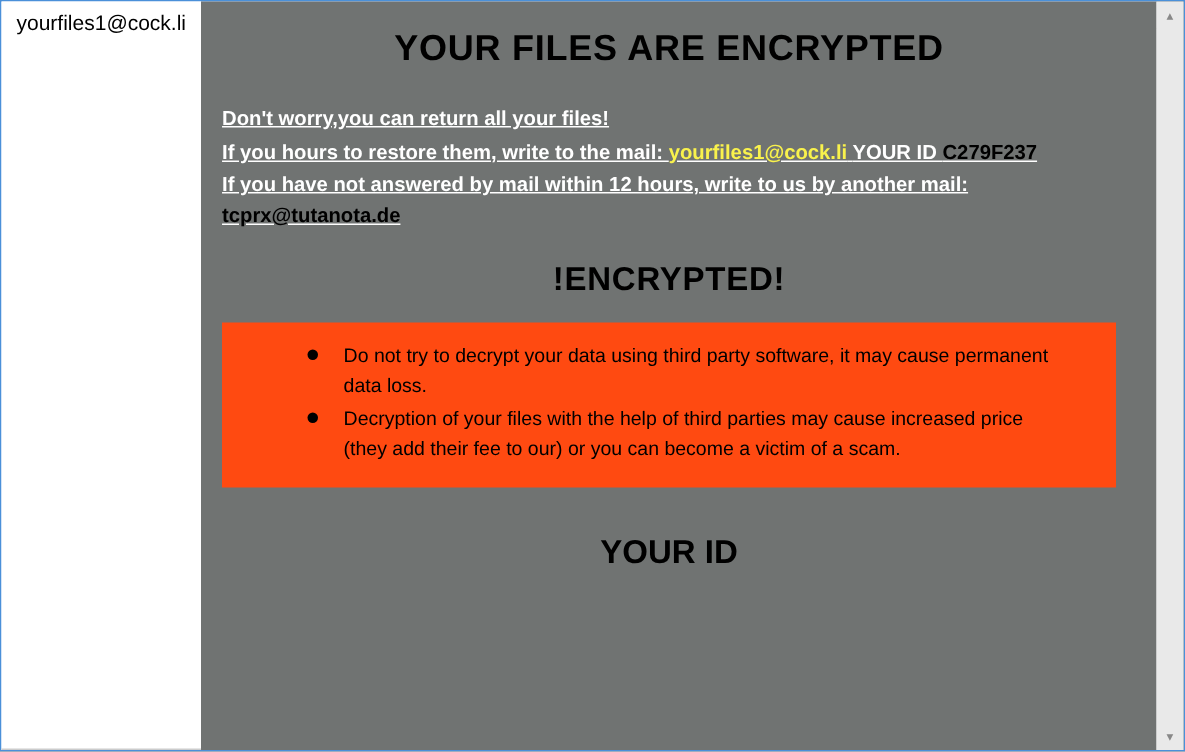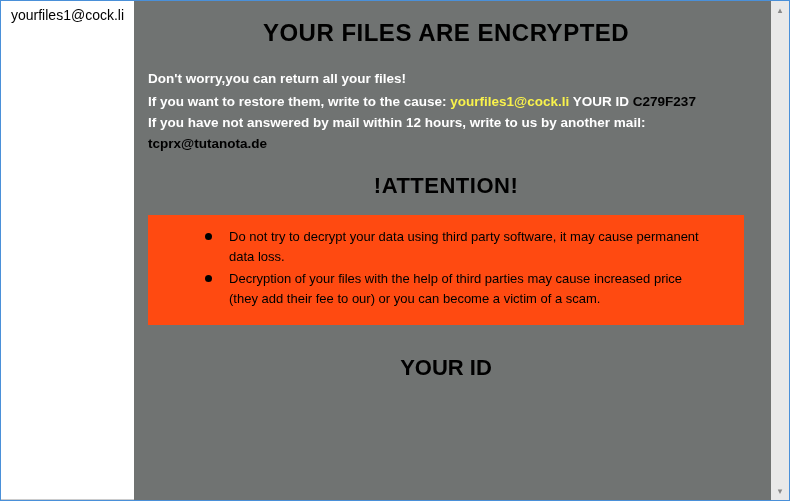--- a/index.html
+++ b/index.html
@@ -53,21 +53,21 @@
   }
   .sb-track { flex: 1; background: #e9e9e9; }
   h1.encrypted {
     text-align: center;
     font-size: 24px;
     font-weight: 800;
     color: #000;
     margin: 6px 0 22px 0;
     letter-spacing: .5px;
   }
-  .lines { font-size: 13.5px; font-weight: 700; line-height: 1.55; }
+  .lines { font-size: 13.5px; font-weight: 700; line-height: 1.55; text-decoration: underline; }
   .line1 { margin-bottom: 2px; }
   .email1 { color: #f9f24c; }
   .idlbl { color: #fff; }
   .idval { color: #000000; }
   .email2 { color: #000000; }
   h2.attn {
     text-align: center;
     font-size: 22px;
     font-weight: 800;
     color: #000;
@@ -115,32 +115,32 @@
     <span>yourfiles1@cock.li</span>
   </div>
   <div class="content-wrap">
     <div class="content">
 
       <h1 class="encrypted">YOUR FILES ARE ENCRYPTED</h1>
 
       <div class="lines">
         <div class="line1">Don't worry,you can return all your files!</div>
         <div>
-          <span>If you want to restore them, write to the cause:  </span>
+          <span>If you hours to restore them, write to the mail:  </span>
           <span class="email1">yourfiles1@cock.li</span>
           <span class="idlbl">  YOUR ID </span>
           <span class="idval">C279F237</span>
         </div>
         <div>
           <span>If you have not answered by mail within 12 hours, write to us by another mail: </span>
           <span class="email2">tcprx@tutanota.de</span>
         </div>
       </div>
 
-      <h2 class="attn">!ATTENTION!</h2>
+      <h2 class="attn">!ENCRYPTED!</h2>
 
       <div class="orangebox">
         <ul>
           <li>Do not try to decrypt your data using third party software, it may cause permanent data loss.</li>
           <li>Decryption of your files with the help of third parties may cause increased price (they add their fee to our) or you can become a victim of a scam.</li>
         </ul>
       </div>
 
       <h2 class="yourid">YOUR ID</h2>
 

